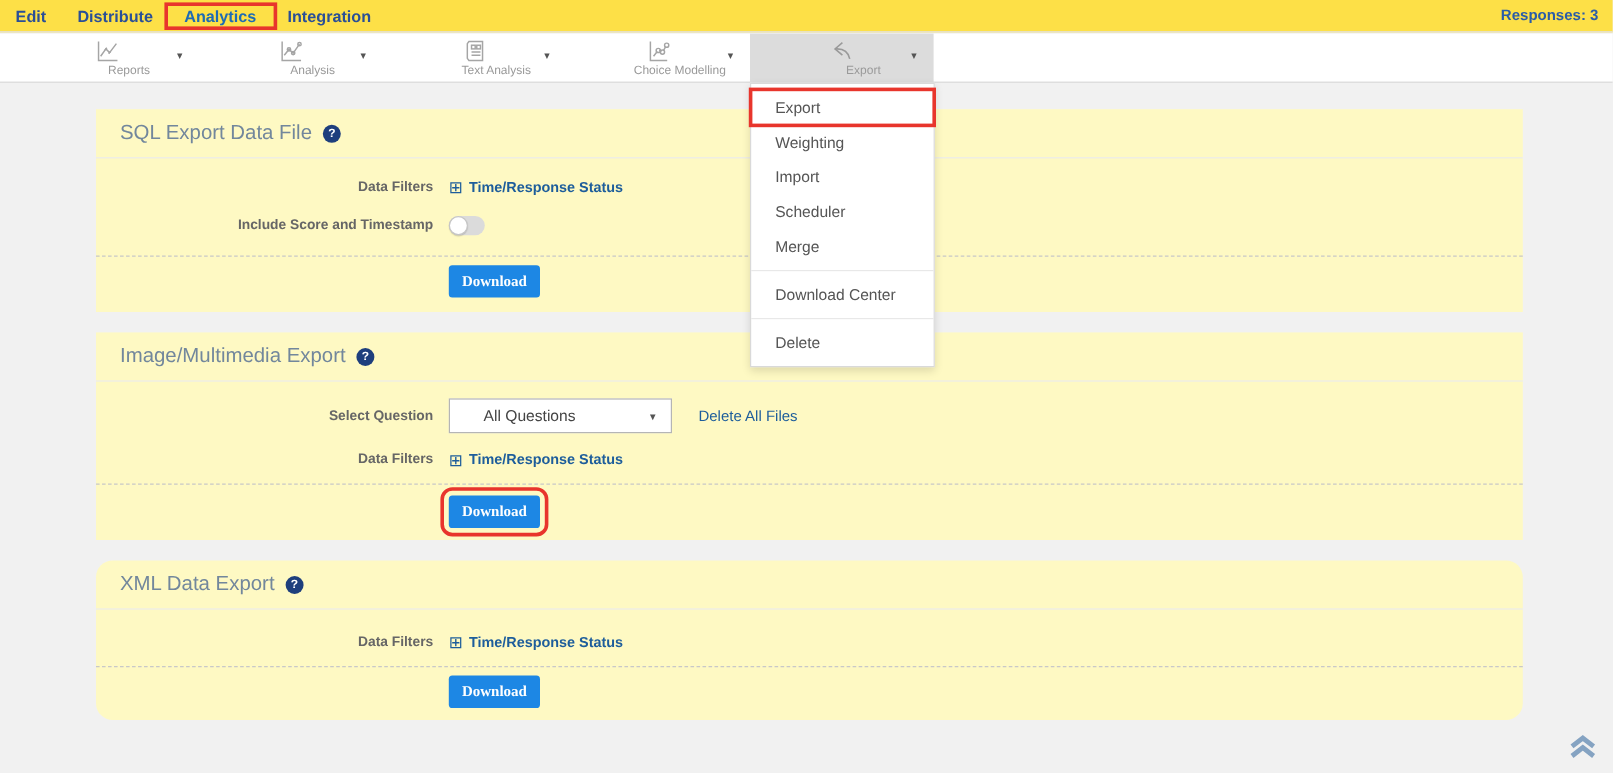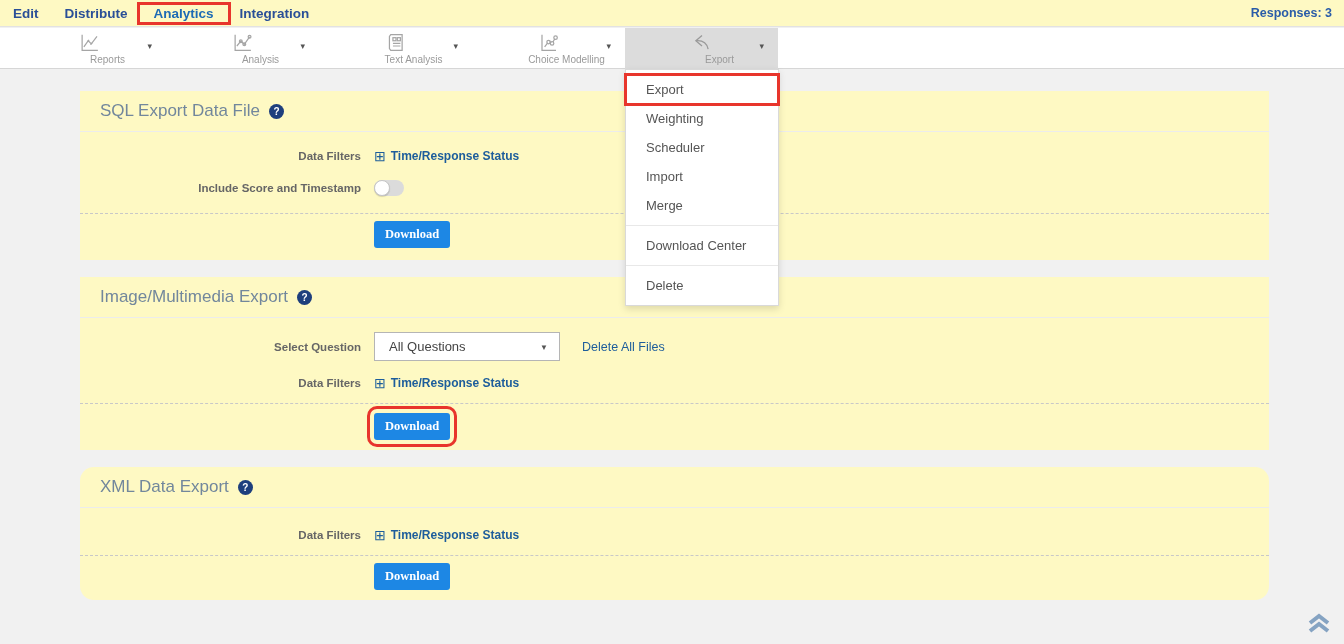--- a/index.html
+++ b/index.html
@@ -1,20 +1,20 @@
 <!DOCTYPE html>
 <html><head>
 <meta charset="utf-8">
 <style>
   * { margin:0; padding:0; box-sizing:border-box; }
   html,body { width:1344px; height:644px; }
   body { font-family:"Liberation Sans", sans-serif; background:#f1f1f1; position:relative; overflow:hidden; }
 
   
-  .topnav { position:absolute; top:0; left:0; width:1344px; height:27px; background:#fef9c3;
+  .topnav { position:absolute; top:0; left:0; width:1344px; height:27px; background:#fde047;
             border-bottom:1px solid #e2e2e2; display:flex; align-items:center; z-index:5; }
   .topnav-item { padding:0 13px; font-size:13.5px; font-weight:bold; color:#2a4f97; cursor:pointer; }
   .topnav-item.active { color:#1d6bb5; outline:3px solid #e8352c; outline-offset:1px; }
   .responses { margin-left:auto; padding-right:12px; font-size:12.5px; color:#2a5ca8; font-weight:bold; cursor:pointer; }
 
   
   .toolbar { position:absolute; top:28px; left:0; width:1344px; height:41px; background:#fff;
              border-bottom:1px solid #d6d6d6; display:flex; padding-left:13px; z-index:4; }
   .tool { width:153px; height:41px; position:relative; display:flex; flex-direction:column;
           align-items:center; justify-content:center; gap:1px; cursor:pointer; }
@@ -50,21 +50,21 @@
                   background:#fff; border:1px solid #c6c6c6; box-shadow:0 1px 1px rgba(0,0,0,.15); }
 
   .dashed { border:0; border-top:1px dashed #c8c8c8; width:100%; }
 
   .btn { margin-left:294px; width:76px; height:27px; background:#1d87e4; color:#fff; border:none;
          border-radius:3px; font-size:12.5px; font-weight:bold; font-family:Liberation Serif, serif;
          cursor:pointer; }
   .btn.red-highlight { outline:3px solid #e8352c; outline-offset:4px; }
 
   .select-box { width:186px; height:29px; border:1px solid #b5b5b5; background:#fff; position:relative;
-                display:flex; align-items:center; padding:0 14px; font-size:13px; color:#444; cursor:pointer; }
+                display:flex; align-items:center; padding:0 28px; font-size:13px; color:#444; cursor:pointer; }
   .select-box .sel-caret { position:absolute; right:11px; top:10px; font-size:8px; color:#555; }
   .delete-link { margin-left:22px; color:#1d5d9b; font-size:12.5px; cursor:pointer; }
 
   
   .p1-row1 { margin-top:17px; }
   .p1-row2 { margin-top:17px; }
   .p1-dash { margin-top:17px; }
   .p1-btn  { margin-top:7px; }
 
   .p2-row1 { margin-top:14px; }
@@ -153,22 +153,22 @@
       </svg>
     </span>
     <span class="tlabel">Export</span>
     <span class="caret">▾</span>
   </div>
 </div>
 
 <div class="menu">
   <div class="menu-item highlighted">Export</div>
   <div class="menu-item">Weighting</div>
+  <div class="menu-item">Import</div>
   <div class="menu-item">Scheduler</div>
-  <div class="menu-item">Import</div>
   <div class="menu-item">Merge</div>
   <div class="menu-divider"></div>
   <div class="menu-item">Download Center</div>
   <div class="menu-divider"></div>
   <div class="menu-item">Delete</div>
 </div>
 
 <div class="panel" style="top:91px; height:169px;">
   <div class="panel-head">
     <span class="panel-title">SQL Export Data File</span>

